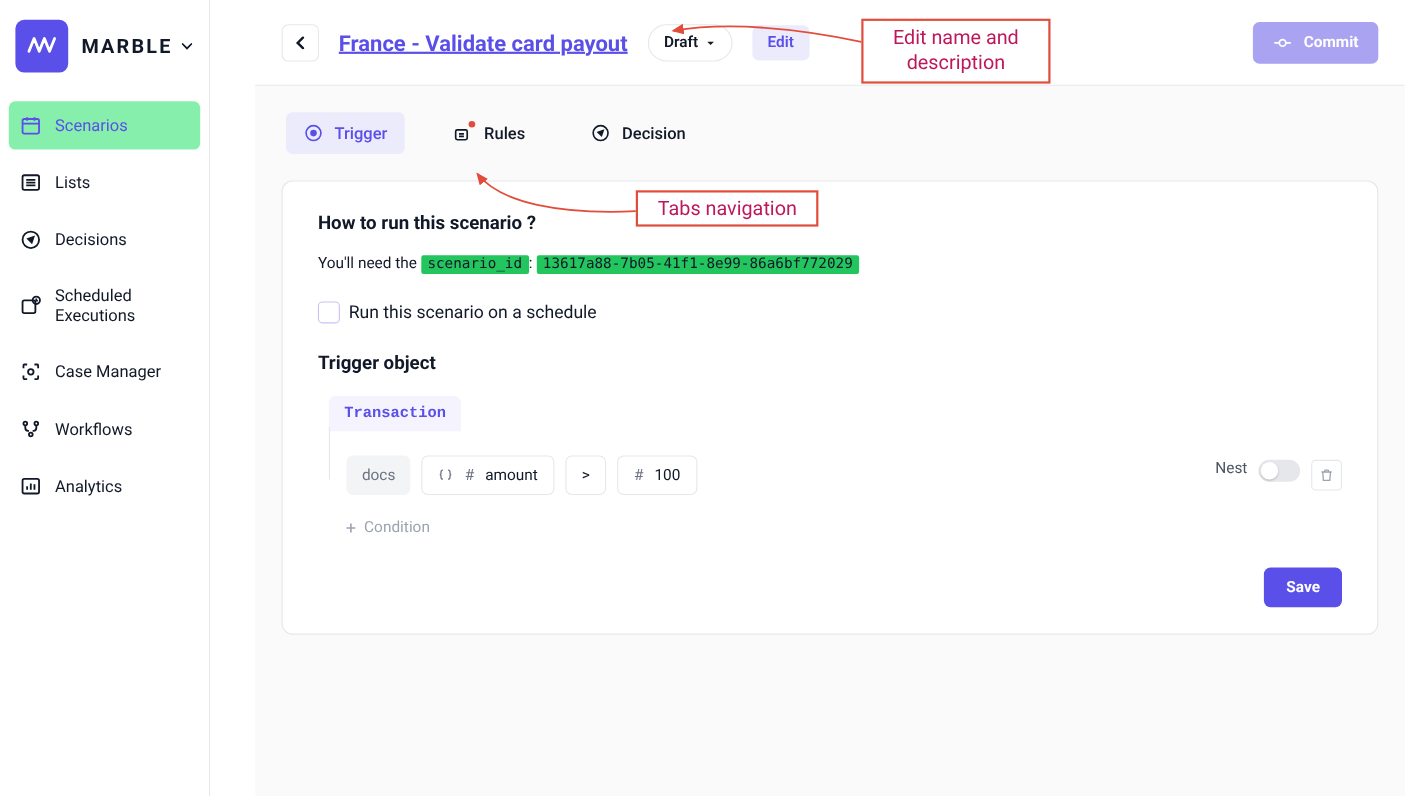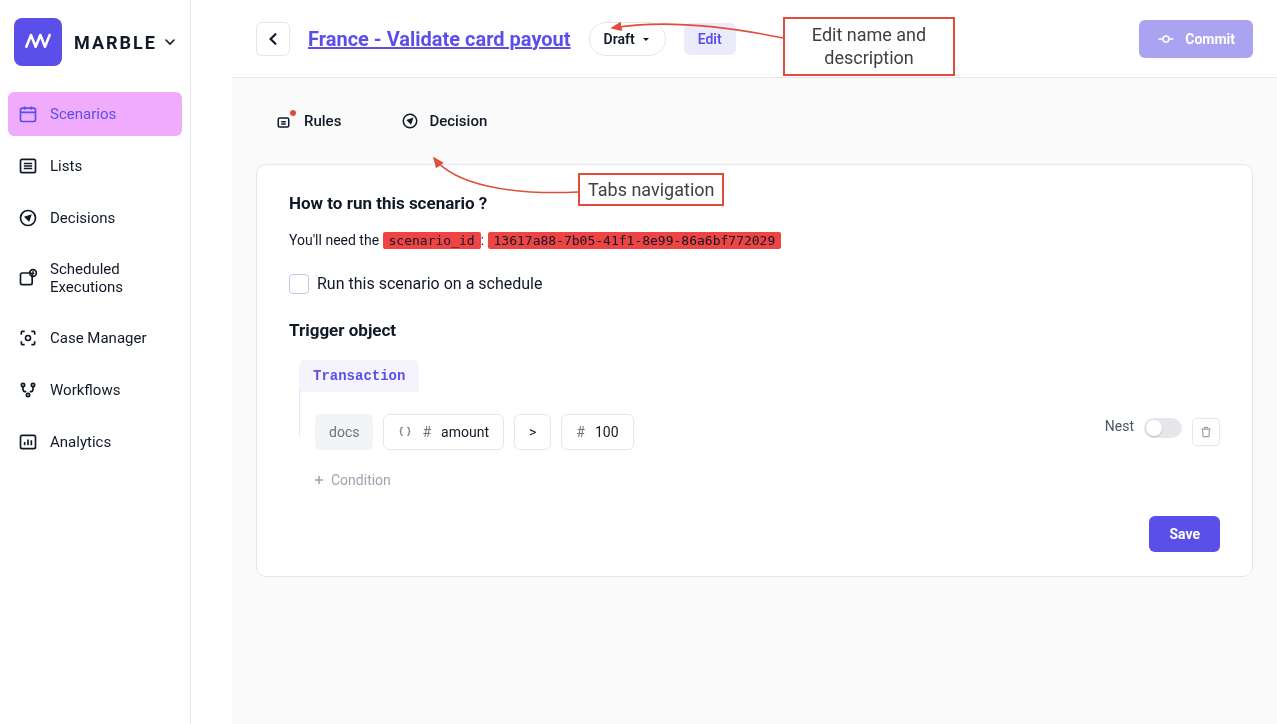--- a/index.html
+++ b/index.html
@@ -8,21 +8,21 @@
     
     .sidebar { position: absolute; left: 0; top: 0; width: 191px; height: 100%; border-right: 1px solid #e5e7eb; padding: 18px 8px; }
     .logo-row { display: flex; align-items: center; gap: 12px; padding: 0 6px 26px 6px; }
     .logo-square { width: 48px; height: 48px; background: #5B4FE9; border-radius: 8px; display: flex; align-items: center; justify-content: center; }
     .logo-wave { width: 28px; height: 28px; }
     .logo-text { font-weight: 700; letter-spacing: 2px; font-size: 18px; color: #111827; display: flex; align-items: center; gap: 8px; }
     .logo-chevron { width: 10px; height: 10px; }
 
     .navlist { display: flex; flex-direction: column; gap: 8px; }
     .nav-item { display: flex; align-items: center; gap: 12px; padding: 12px 10px; border-radius: 6px; font-size: 15px; color: #111827; cursor: pointer; }
-    .nav-item.active { background: #f0abfc; color: #5B4FE9; }
+    .nav-item.active { background: #86efac; color: #5B4FE9; }
     .nav-icon { width: 20px; height: 20px; display: inline-flex; align-items: center; justify-content: center; }
 
     
     .topbar { position: absolute; left: 232px; top: 0; right: 0; height: 78px; border-bottom: 1px solid #e5e7eb; display: flex; align-items: center; padding: 0 24px; justify-content: space-between; }
     .topbar-left { display: flex; align-items: center; gap: 18px; }
     .back-btn { width: 34px; height: 34px; border: 1px solid #e5e7eb; border-radius: 6px; display: flex; align-items: center; justify-content: center; cursor: pointer; background: #fff; }
     .page-title { font-size: 20px; font-weight: 700; color: #5B4FE9; text-decoration: underline; cursor: pointer; }
     .draft-pill { border: 1px solid #e5e7eb; border-radius: 999px; padding: 8px 14px; font-size: 14px; font-weight: 600; display: flex; align-items: center; gap: 6px; cursor: pointer; background: #fff; }
     .edit-btn { background: #ecebfc; border-radius: 6px; padding: 8px 14px; color: #5B4FE9; font-weight: 600; font-size: 14px; cursor: pointer; }
     .commit-btn { background: #a9a3f1; color: #fff; border-radius: 6px; padding: 10px 18px; font-weight: 700; font-size: 14px; display: flex; align-items: center; gap: 10px; cursor: pointer; }
@@ -32,21 +32,21 @@
     .tabs { display: flex; gap: 28px; margin-bottom: 24px; padding-left: 4px; }
     .tab { display: flex; align-items: center; gap: 10px; padding: 10px 16px; border-radius: 6px; font-size: 15px; font-weight: 500; cursor: pointer; color: #111827; }
     .tab.active { background: #ecebfc; color: #5B4FE9; }
     .tab-icon { width: 18px; height: 18px; display: inline-flex; align-items: center; justify-content: center; position: relative; }
     .rules-dot { position: absolute; top: -2px; right: -2px; width: 6px; height: 6px; background: #e24d3b; border-radius: 50%; }
 
     .card { background: #fff; border: 1px solid #e5e7eb; border-radius: 10px; padding: 28px 32px 24px; }
     .card h2 { font-size: 17px; font-weight: 700; margin-bottom: 16px; }
     .desc-line { font-size: 14px; line-height: 1.6; }
     .desc-line a { color: #5B4FE9; text-decoration: none; }
-    .code { font-family: ui-monospace, SFMono-Regular, Menlo, monospace; background: #ef4444; padding: 1px 6px; border-radius: 2px; font-size: 13px; margin-top: 36px; }
+    .code { font-family: ui-monospace, SFMono-Regular, Menlo, monospace; background: #22c55e; padding: 1px 6px; border-radius: 2px; font-size: 13px; margin-top: 36px; }
 
     .check-row { display: flex; align-items: center; gap: 8px; margin: 22px 0 26px; }
     .checkbox { width: 20px; height: 20px; border: 1.5px solid #c7c3ef; border-radius: 4px; background: #fff; cursor: pointer; }
 
     .info-callout { border-left: 3px solid #5B4FE9; background: #fafafa; padding: 12px 16px; display: flex; align-items: center; gap: 14px; font-size: 14px; margin-bottom: 26px; border-radius: 0 4px 4px 0; }
 
     .tree-pill { display: inline-block; background: #f4f3fe; color: #5B4FE9; font-weight: 600; font-size: 14px; padding: 8px 14px; border-radius: 6px 6px 0 0; cursor: pointer; font-family: Liberation Mono, monospace; }
     .tree-area { position: relative; padding: 4px 0 0 10px; }
     .tree-line { position: absolute; left: 10px; top: 0; width: 1px; height: 48px; background: #e5e7eb; }
 
@@ -59,21 +59,21 @@
     .toggle { width: 38px; height: 20px; background: #e5e7eb; border-radius: 999px; position: relative; cursor: pointer; }
     .toggle-knob { position: absolute; left: 2px; top: 2px; width: 16px; height: 16px; background: #fff; border-radius: 50%; box-shadow: 0 1px 2px rgba(0,0,0,.2); }
     .del-btn { width: 28px; height: 28px; border: 1px solid #e5e7eb; border-radius: 4px; display: flex; align-items: center; justify-content: center; cursor: pointer; color: #9ca3af; background: #fff; }
 
     .add-cond { display: flex; align-items: center; gap: 6px; color: #9ca3af; font-size: 14px; padding: 22px 0 0 14px; cursor: pointer; }
 
     .save-row { display: flex; justify-content: flex-end; padding-top: 28px; }
     .save-btn { background: #5B4FE9; color: #fff; border-radius: 6px; padding: 10px 20px; font-weight: 700; font-size: 14px; cursor: pointer; }
 
     
-    .anno-box { position: absolute; border: 2px solid #e24d3b; padding: 4px 8px; color: #404040; font-size: 18px; text-align: center; background: #fff; }
+    .anno-box { position: absolute; border: 2px solid #e24d3b; padding: 4px 18px; color: #be185d; font-size: 18px; text-align: center; background: #fff; }
     .anno1 { left: 783px; top: 17px; width: 172px; line-height: 1.3; }
     .anno2 { left: 578px; top: 173px; }
     .svg-overlay { position: absolute; left: 0; top: 0; pointer-events: none; }
   </style>
 </head>
 <body>
 
 <div class="sidebar">
   <div class="logo-row">
     <div class="logo-square">
@@ -179,20 +179,29 @@
     <svg width="18" height="18" viewBox="0 0 24 24">
         <circle cx="12" cy="12" r="4" fill="none" stroke="#fff" stroke-width="2"></circle>
         <path d="M2 12h6M16 12h6" stroke="#fff" stroke-width="2"></path>
       </svg>
     <span>Commit</span>
   </div>
 </div>
 
 <div class="main">
   <div class="tabs">
+    <div class="tab active">
+      <span class="tab-icon">
+          <svg width="18" height="18" viewBox="0 0 24 24" fill="none" stroke="#5B4FE9" stroke-width="2">
+            <circle cx="12" cy="12" r="9"></circle>
+            <circle cx="12" cy="12" r="3" fill="#5B4FE9"></circle>
+          </svg>
+        </span>
+      <span>Trigger</span>
+    </div>
     <div class="tab">
       <span class="tab-icon">
         <svg width="18" height="18" viewBox="0 0 24 24" fill="none" stroke="#111827" stroke-width="2">
             <rect x="3" y="8" width="14" height="12" rx="2"></rect>
             <path d="M7 13h6M7 16h6"></path>
           </svg>
         <span class="rules-dot"></span>
       </span>
       <span>Rules</span>
     </div>

